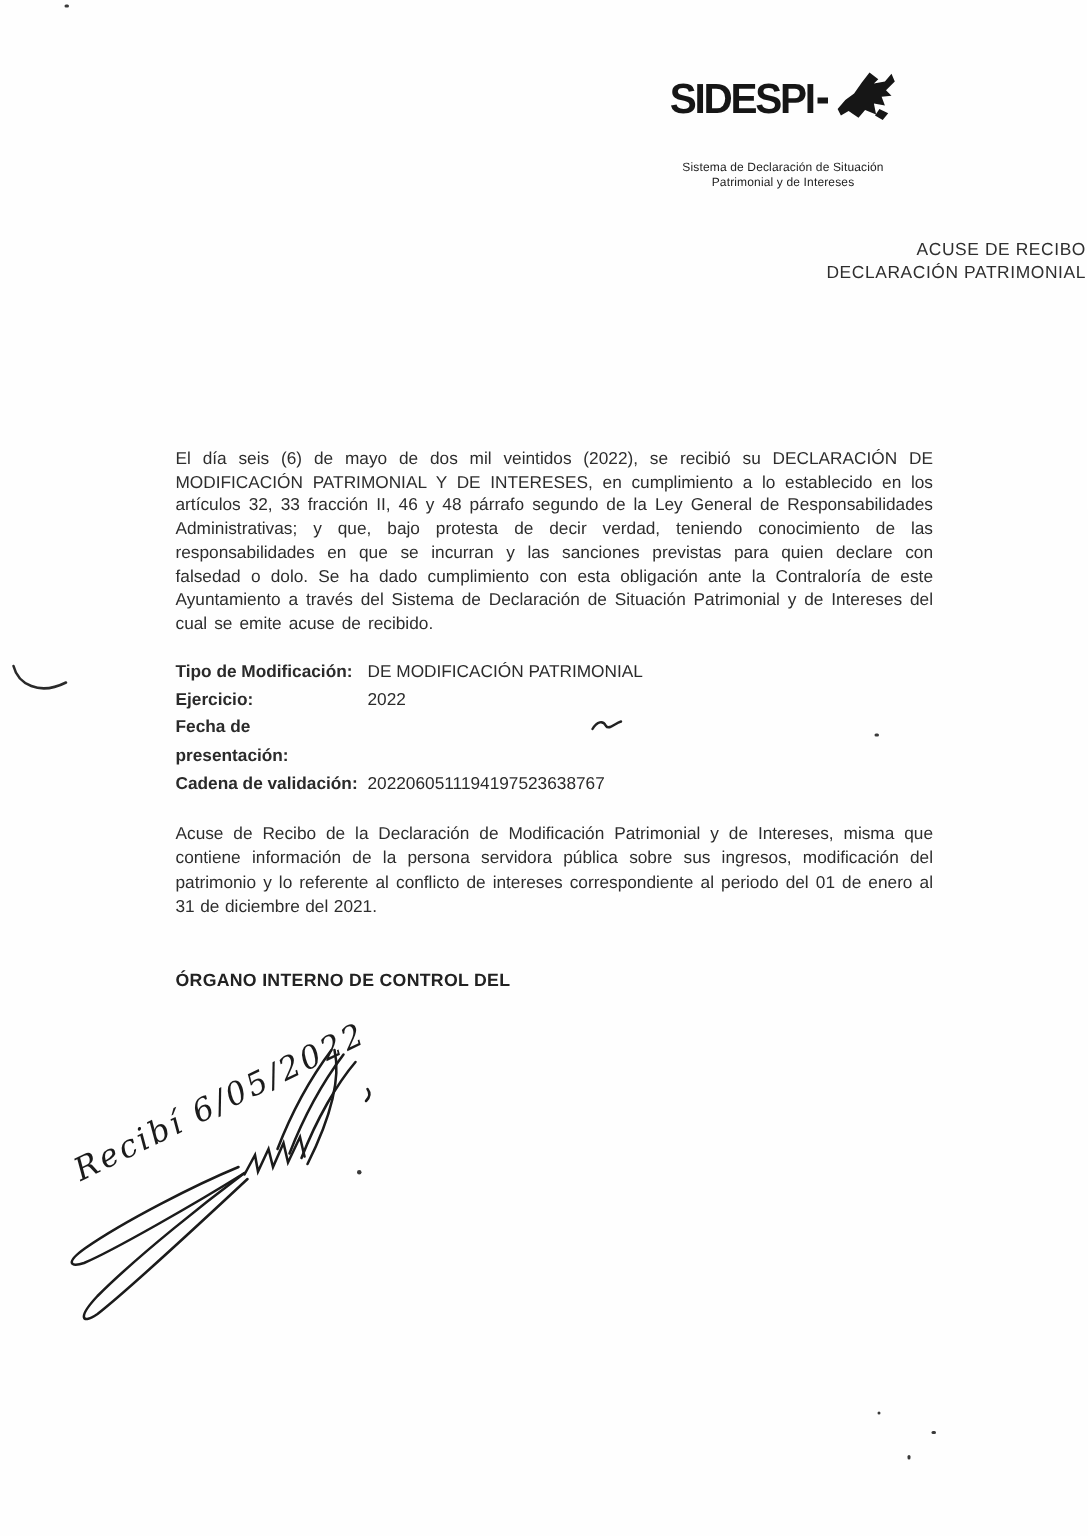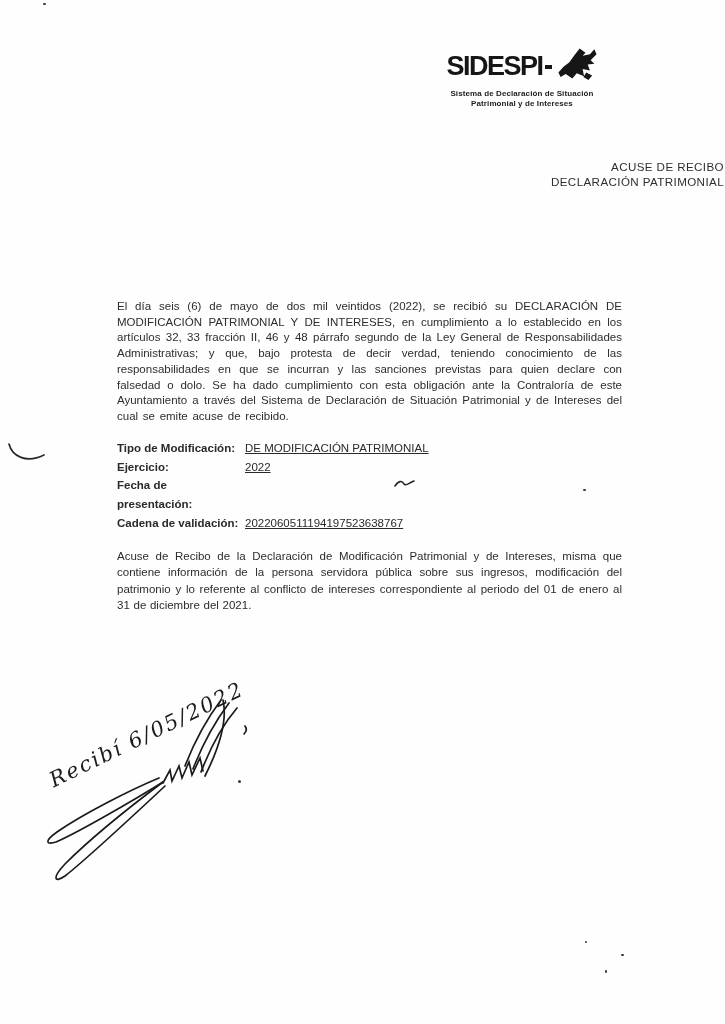--- a/index.html
+++ b/index.html
@@ -15,22 +15,22 @@
   
   .logo { position:absolute; left:444px; top:44px; width:156px; text-align:center; }
   .logo-row { display:flex; align-items:center; justify-content:center; gap:2px; }
   .logo-name {
     font-size:27px; font-weight:800; letter-spacing:-1.5px;
     color:#161616; transform:scaleY(1.04); white-space:nowrap;
   }
   .logo-dash { width:7px; height:4px; background:#161616; margin-top:2px; }
   .logo-map { width:44px; height:44px; }
   .logo-tagline {
-    font-size:8px; font-weight:700; line-height:9.5px; color:#1d1d1d;
-    margin-top:1px; letter-spacing:0.1px;
+    font-size:8px; font-weight:400; line-height:9.5px; color:#1d1d1d;
+    margin-top:19px; letter-spacing:0.1px;
   }
 
   
   .doc-title {
     position:absolute; left:12px; top:159px; width:712px;
     text-align:right; font-size:11.6px; line-height:15px; letter-spacing:0.4px;
     color:#2e2e2e;
   }
 
   
@@ -42,21 +42,21 @@
     font-size:11.5px; line-height:15.7px; text-align:justify;
     color:#2d2d2d; word-spacing:1.5px;
   }
   .para1 { top:299px; }
   .para2 { top:548px; line-height:16.3px; word-spacing:0.5px; }
 
   
   .details { position:absolute; left:117px; top:439px; font-size:11.5px; color:#2a2a2a; }
   .detail-row { display:flex; line-height:18.7px; }
   .detail-label { font-weight:700; width:128px; flex:0 0 128px; }
-  .detail-value { white-space:nowrap;text-decoration:underline; }
+  .detail-value { white-space:nowrap; }
 
   
   .issuer { position:absolute; left:117px; top:646px; font-size:11.8px; font-weight:700; letter-spacing:0.2px; color:#222; }
 
   
   .handwriting {
     position:absolute; left:56px; top:768px;
     font-family:"DejaVu Serif", serif; font-style:italic;
     font-size:21px; letter-spacing:2px; color:#1b1b1b;
     transform:rotate(-26deg); transform-origin:left bottom;
@@ -119,20 +119,21 @@
       <span class="detail-value">2022060511194197523638767</span>
     </div>
   </div>
 
   <svg class="penmark-svg" style="left:394px; top:478px;" width="22" height="12" viewBox="0 0 22 12">
     <path d="M1 8 C4 3, 8 2, 10 6 C12 9, 16 4, 20 3" fill="none" stroke="#222" stroke-width="1.6" stroke-linecap="round"></path>
   </svg>
 
   <div class="para para2">Acuse de Recibo de la Declaración de Modificación Patrimonial y de Intereses, misma que contiene información de la persona servidora pública sobre sus ingresos, modificación del patrimonio y lo referente al conflicto de intereses correspondiente al periodo del 01 de enero al 31 de diciembre del 2021.</div>
 
+  <div class="issuer">ÓRGANO INTERNO DE CONTROL DEL</div>
 
   <svg class="penmark-svg" style="left:6px; top:438px;" width="44" height="30" viewBox="0 0 44 30">
     <path d="M3 6 C6 18, 20 26, 38 17" fill="none" stroke="#2a2a2a" stroke-width="1.7" stroke-linecap="round"></path>
   </svg>
 
   <svg class="sig-svg" width="235" height="205" viewBox="0 0 235 205">
     <g fill="none" stroke="#1b1b1b" stroke-width="1.7" stroke-linecap="round">
 
       <path d="M128 92 C96 112, 40 144, 21 152 C12 155, 8 152, 22 142 C48 124, 95 100, 124 88"></path>
 

